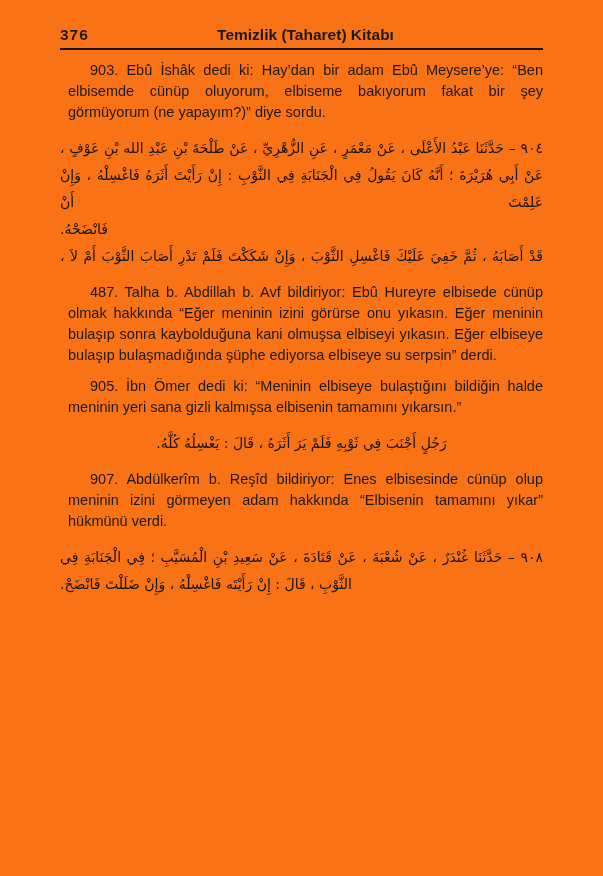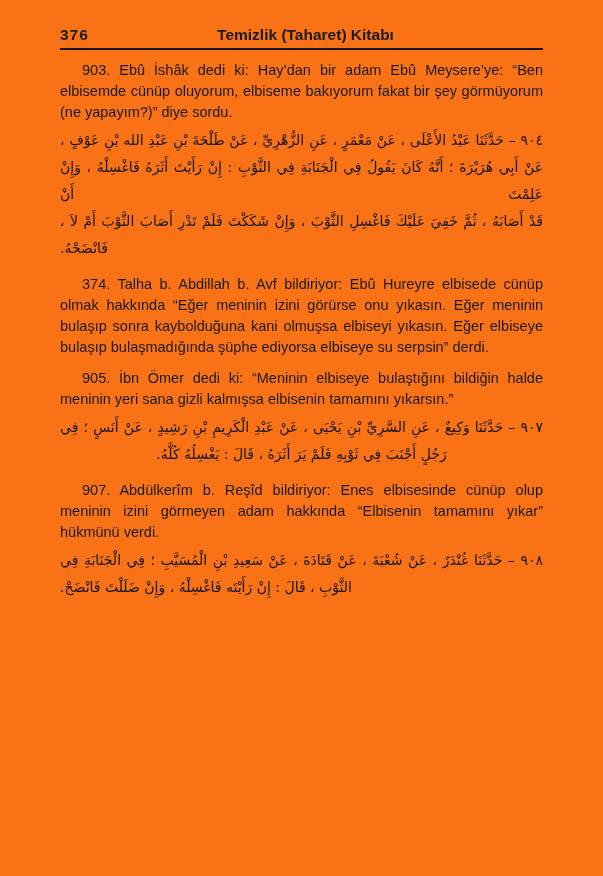--- a/index.html
+++ b/index.html
@@ -21,35 +21,35 @@
     border-bottom: 2px solid #151515;
     padding-bottom: 4px;
     height: 24px;
     font-weight: bold;
     font-size: 15.5px;
   }
   .page-number { position: absolute; left: 0; bottom: 4px; letter-spacing: 1px; }
   .chapter-title { position: absolute; left: 8px; right: 0; bottom: 4px; text-align: center; }
   
   .tr-para {
-    margin: 10px 0 0 0;
+    margin: 10px 0 0 8px;
     font-size: 14.5px;
     line-height: 21px;
     text-align: justify;
     text-indent: 22px;
   }
   sup.ref {
     font-size: 9px;
     vertical-align: super;
     line-height: 0;
   }
   
   .ar-block {
     direction: rtl;
-    margin: 4px 0 2px 0;
+    margin: 12px 0 2px 0;
     font-family: "DejaVu Sans", sans-serif;
     font-size: 14px;
     line-height: 27px;
     color: #161616;
   }
   .ar-line.full { text-align: justify; text-align-last: justify; }
   .ar-line.center { text-align: center; }
   .ar-line.endleft { text-align: left; }
 </style>
 </head>
@@ -63,37 +63,36 @@
   </div>
 
   <p class="tr-para">
     <span>903. Ebû İshâk dedi ki: Hay’dan bir adam Ebû Meysere’ye: “Ben elbisemde cünüp oluyorum, elbiseme bakıyorum fakat bir şey görmüyorum (ne yapayım?)” diye sordu.</span>
   </p>
 
 
   <div class="ar-block">
     <div class="ar-line full">٩٠٤ – حَدَّثَنَا عَبْدُ الأَعْلَى ، عَنْ مَعْمَرٍ ، عَنِ الزُّهْرِيِّ ، عَنْ طَلْحَةَ بْنِ عَبْدِ الله بْنِ عَوْفٍ ،</div>
     <div class="ar-line full">عَنْ أَبِي هُرَيْرَةَ ؛ أَنَّهُ كَانَ يَقُولُ فِي الْجَنَابَةِ فِي الثَّوْبِ : إِنْ رَأَيْتَ أَثَرَهُ فَاغْسِلْهُ ، وَإِنْ عَلِمْتَ أَنْ</div>
+    <div class="ar-line endleft">فَانْضَحْهُ.</div>
     <div class="ar-line full">قَدْ أَصَابَهُ ، ثُمَّ خَفِيَ عَلَيْكَ فَاغْسِلِ الثَّوْبَ ، وَإِنْ شَكَكْتَ فَلَمْ تَدْرِ أَصَابَ الثَّوْبَ أَمْ لاَ ،</div>
-    <div class="ar-line endleft">فَانْضَحْهُ.</div>
   </div>
 
   <p class="tr-para">
-    <span>374. Talha b. Abdillah b. Avf bildiriyor: Ebû Hureyre elbisede cünüp olmak hakkında “Eğer meninin izini görürse onu yıkasın. Eğer meninin bulaşıp sonra kaybolduğuna kani olmuşsa elbiseyi yıkasın. Eğer elbiseye bulaşıp bulaşmadığında şüphe ediyorsa elbiseye su serpsin” derdi.</span>
+    <span>487. Talha b. Abdillah b. Avf bildiriyor: Ebû Hureyre elbisede cünüp olmak hakkında “Eğer meninin izini görürse onu yıkasın. Eğer meninin bulaşıp sonra kaybolduğuna kani olmuşsa elbiseyi yıkasın. Eğer elbiseye bulaşıp bulaşmadığında şüphe ediyorsa elbiseye su serpsin” derdi.</span>
   </p>
 
 
   <p class="tr-para">
     <span>905. İbn Ömer dedi ki: “Meninin elbiseye bulaştığını bildiğin halde meninin yeri sana gizli kalmışsa elbisenin tamamını yıkarsın.”</span>
   </p>
 
 
 
   <div class="ar-block">
-    <div class="ar-line full">٩٠٧ – حَدَّثَنَا وَكِيعٌ ، عَنِ السَّرِيِّ بْنِ يَحْيَى ، عَنْ عَبْدِ الْكَرِيمِ بْنِ رَشِيدٍ ، عَنْ أَنَسٍ ؛ فِي</div>
     <div class="ar-line center">رَجُلٍ أَجْنَبَ فِي ثَوْبِهِ فَلَمْ يَرَ أَثَرَهُ ، قَالَ : يَغْسِلُهُ كُلَّهُ.</div>
   </div>
 
   <p class="tr-para">
     <span>907. Abdülkerîm b. Reşîd bildiriyor: Enes elbisesinde cünüp olup meninin izini görmeyen adam hakkında “Elbisenin tamamını yıkar” hükmünü verdi.</span>
   </p>
 
   <div class="ar-block">
     <div class="ar-line full">٩٠٨ – حَدَّثَنَا غُنْدَرٌ ، عَنْ شُعْبَةَ ، عَنْ قَتَادَةَ ، عَنْ سَعِيدِ بْنِ الْمُسَيَّبِ ؛ فِي الْجَنَابَةِ فِي</div>
     <div class="ar-line endleft">الثَّوْبِ ، قَالَ : إِنْ رَأَيْتَه فَاغْسِلْهُ ، وَإِنْ ضَلَلْتَ فَانْضَحْ.</div>

